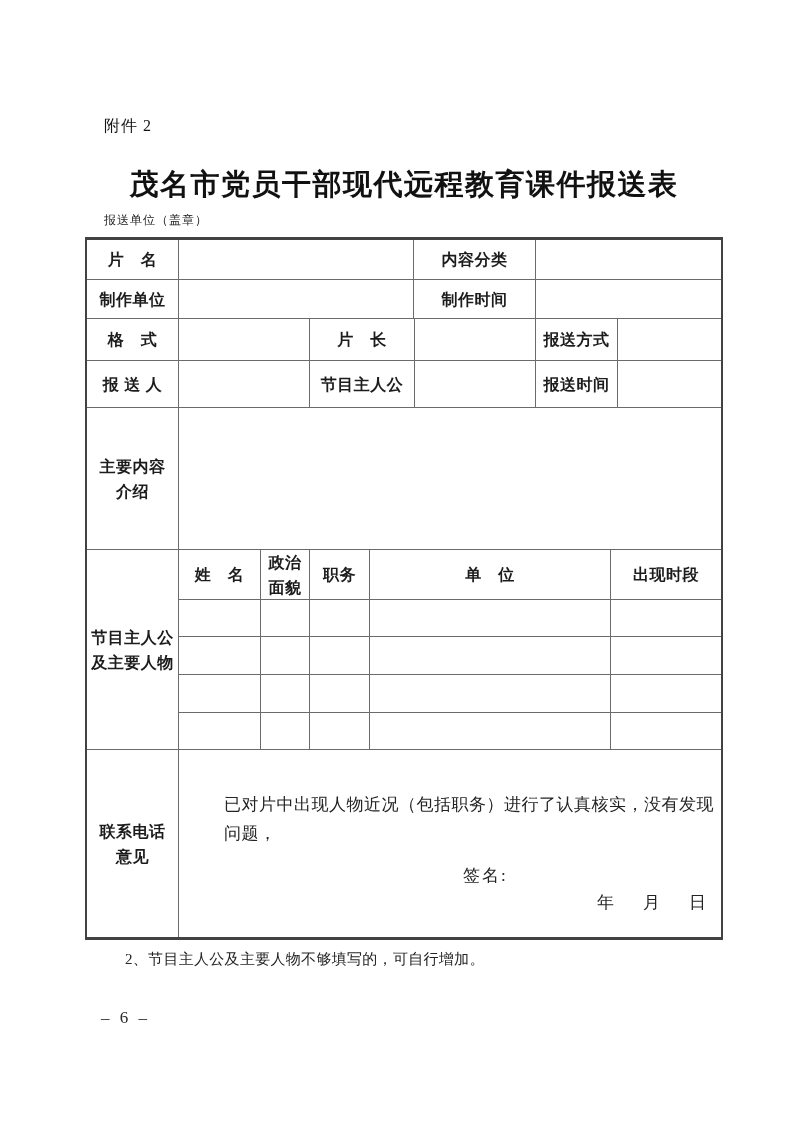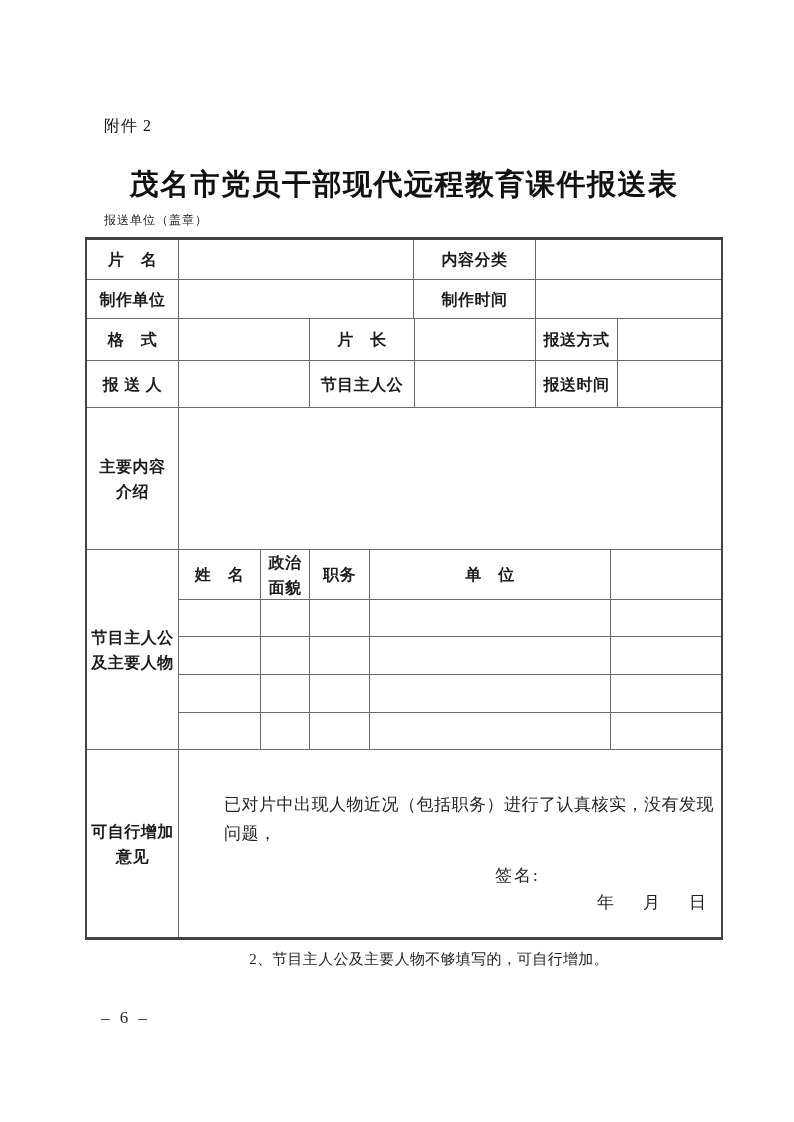--- a/index.html
+++ b/index.html
@@ -48,33 +48,32 @@
   .opinion-text{
     position:absolute;left:11px;right:6px;top:40px;
     font-family:"Liberation Serif",serif;font-size:17px;color:#232323;
     line-height:29px;letter-spacing:0.5px;
   }
   .opinion-text .l1{padding-left:34px;}
   .signature{
     position:absolute;left:284px;top:114px;
     font-family:"Liberation Serif",serif;font-size:17px;color:#232323;
     letter-spacing:2px;
-    margin-left:32px;
   }
   .date-line{
     position:absolute;right:9px;top:141px;
     font-family:"Liberation Serif",serif;font-size:17px;color:#232323;
     letter-spacing:6px;
   }
   .notes{
     position:absolute;left:93px;top:947px;width:640px;
     font-family:"Liberation Serif",serif;font-size:15px;color:#242424;
     line-height:25px;letter-spacing:0.3px;
   }
-  .notes .n2{margin-left:32px;text-align:center;}
+  .notes .n2{margin-left:32px;}
   .page-number{
     position:absolute;left:101px;top:1008px;
     font-family:"Liberation Serif",serif;font-size:17px;color:#2a2a2a;
     letter-spacing:3px;
   }
 </style>
 </head>
 <body>
 
 <div class="page">
@@ -161,20 +160,23 @@
           <div class="cell" style="left:82px;width:49px;">
             <span class="lbl">政治</span>
             <span class="lbl">面貌</span>
           </div>
           <div class="cell" style="left:131px;width:60px;">
               <span class="lbl">职务</span>
             </div>
           <div class="cell" style="left:191px;width:241px;">
               <span class="lbl">单　位</span>
             </div>
+          <div class="cell nr" style="left:432px;width:110px;">
+              <span class="lbl">出现时段</span>
+            </div>
         </div>
 
         <div class="sub-row" style="top:50px;height:37px;">
           <div class="cell" style="left:0;width:82px;"></div>
           <div class="cell" style="left:82px;width:49px;"></div>
           <div class="cell" style="left:131px;width:60px;"></div>
           <div class="cell" style="left:191px;width:241px;"></div>
           <div class="cell nr" style="left:432px;width:110px;"></div>
         </div>
         <div class="sub-row" style="top:87px;height:38px;">
@@ -196,21 +198,21 @@
           <div class="cell" style="left:82px;width:49px;"></div>
           <div class="cell" style="left:131px;width:60px;"></div>
           <div class="cell" style="left:191px;width:241px;"></div>
           <div class="cell nr" style="left:432px;width:110px;"></div>
         </div>
       </div>
     </div>
 
     <div class="row last" style="top:510px;height:187px;">
       <div class="cell" style="left:0;width:92px;">
-        <span class="lbl">可自行增加</span>
+        <span class="lbl">联系电话</span>
         <span class="lbl">意见</span>
       </div>
       <div class="cell nr opinion-cell" style="left:92px;width:542px;">
         <div class="opinion-text">
           <div class="l1">已对片中出现人物近况（包括职务）进行了认真核实，没有发现问题，</div>
         </div>
         <div class="signature">签名:</div>
         <div class="date-line">年　月　日</div>
       </div>
     </div>

